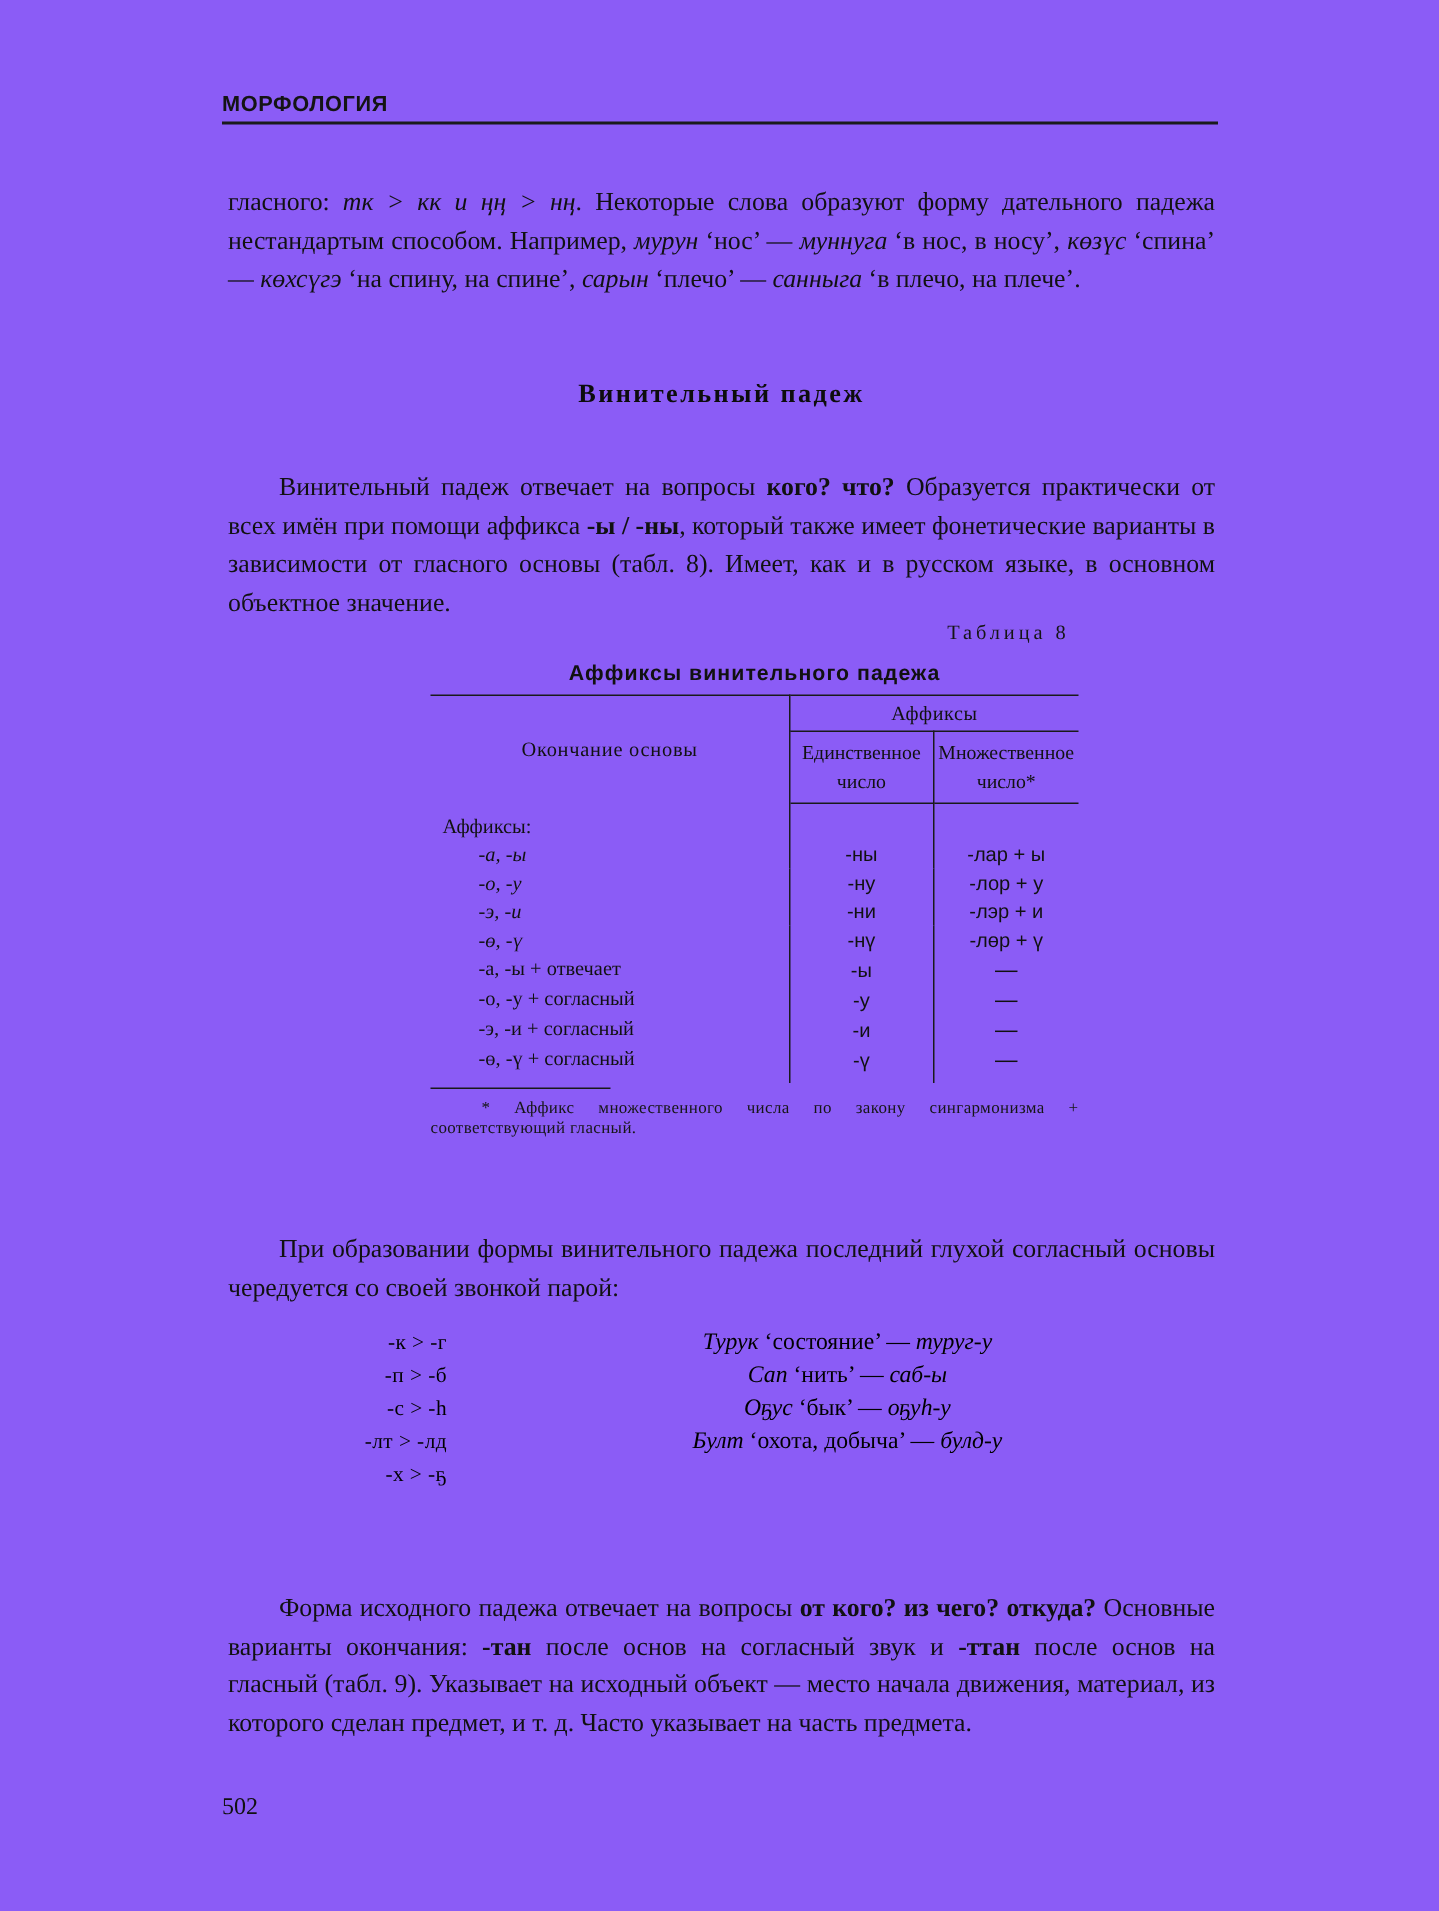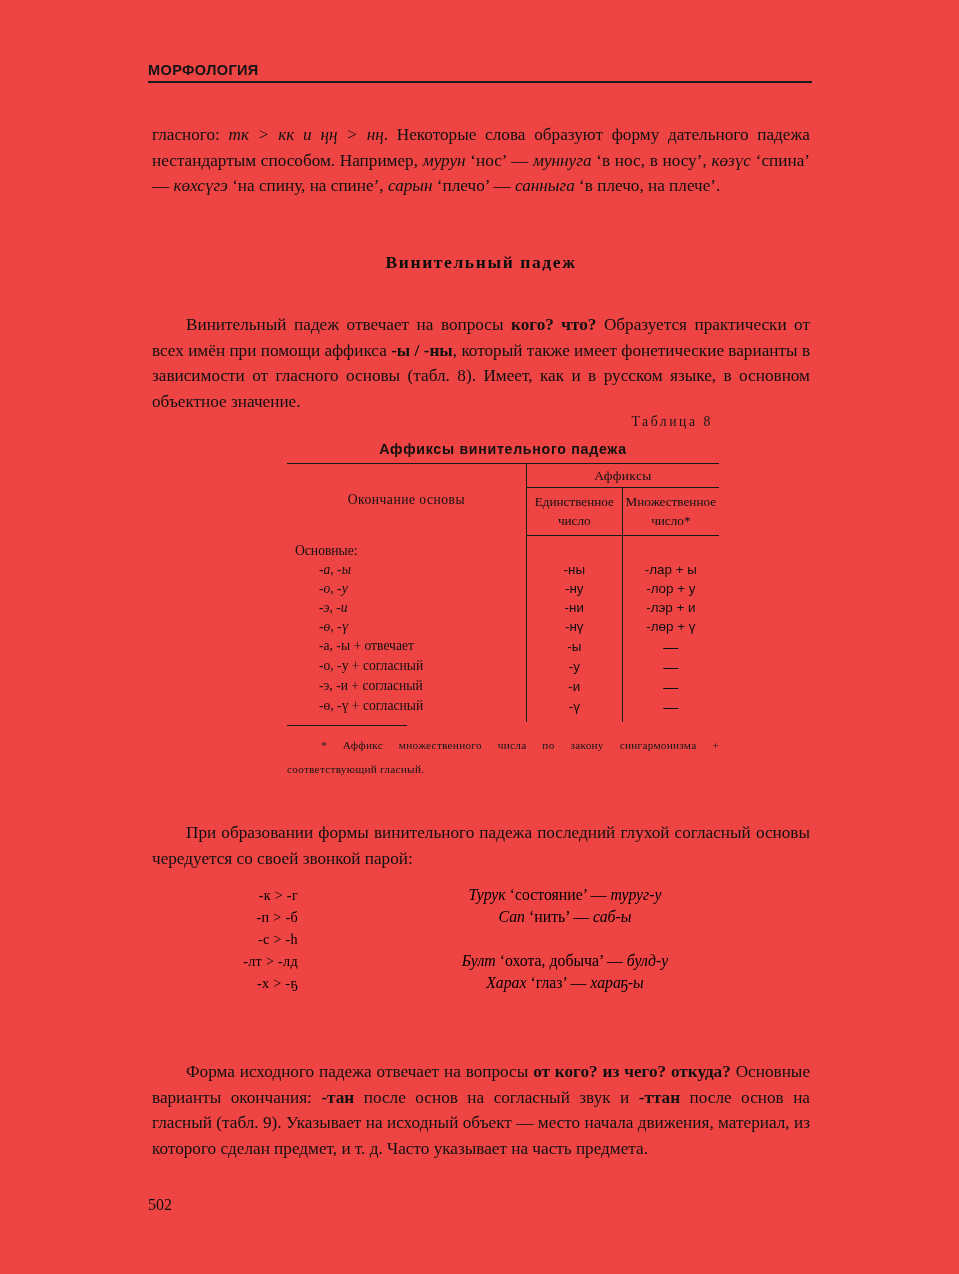--- a/index.html
+++ b/index.html
@@ -8,21 +8,21 @@
     background: #ffffff;
   }
   body {
     font-family: "Liberation Serif", "DejaVu Serif", serif;
     color: #000000;
   }
   #page {
     position: relative;
     width: 959px;
     height: 1274px;
-    background: #ef4444;
+    background: #8b5cf6;
     overflow: hidden;
   }
 
   
   .runhead-wrap {
     position: absolute;
     left: 148px;
     top: 62px;
     width: 664px;
   }
@@ -156,21 +156,21 @@
 
   .footnote-rule {
     width: 120px;
     height: 1.4px;
     background: #1a1a1a;
     margin-top: 3px;
   }
   .footnote {
     margin: 7px 0 0 0;
     font-size: 11.3px;
-    line-height: 24px;
+    line-height: 13px;
     text-align: justify;
     letter-spacing: 0.25px;
     color: #161616;
   }
   .footnote .star { padding-left: 34px; }
 
   
   .examples {
     position: absolute;
     left: 148px;
@@ -239,21 +239,21 @@
         <tr class="rule-top">
           <td class="hdr-stem" rowspan="2">Окончание основы</td>
           <td class="hdr-affixes" colspan="2">Аффиксы</td>
         </tr>
         <tr class="hdr-bottom">
           <td class="hdr-num sep"><span>Единственное</span><br><span>число</span></td>
           <td class="hdr-num"><span>Множественное</span><br><span>число*</span></td>
         </tr>
 
         <tr class="first-data">
-          <td class="stem">Основные:</td>
+          <td class="stem">Аффиксы:</td>
           <td class="sg"></td>
           <td class="pl"></td>
         </tr>
 
         <tr>
           <td class="stem pad i">-а,  -ы</td>
           <td class="sg">-ны</td>
           <td class="pl">-лар + ы</td>
         </tr>
         <tr>
@@ -306,28 +306,28 @@
     <div class="ex-row">
       <div class="ex-left">-к &gt; -г</div>
       <div class="ex-right"><span class="i">Турук</span><span> ‘состояние’ — </span><span class="i">туруг-у</span></div>
     </div>
     <div class="ex-row">
       <div class="ex-left">-п &gt; -б</div>
       <div class="ex-right"><span class="i">Сап</span><span> ‘нить’ — </span><span class="i">саб-ы</span></div>
     </div>
     <div class="ex-row">
       <div class="ex-left">-с &gt; -һ</div>
+      <div class="ex-right"><span class="i">Оҕус</span><span> ‘бык’ — </span><span class="i">оҕуһ-у</span></div>
     </div>
     <div class="ex-row">
       <div class="ex-left">-лт &gt; -лд</div>
       <div class="ex-right"><span class="i">Булт</span><span> ‘охота, добыча’ — </span><span class="i">булд-у</span></div>
     </div>
     <div class="ex-row">
       <div class="ex-left">-х &gt; -ҕ</div>
-      <div class="ex-right"><span class="i">Харах</span><span> ‘глаз’ — </span><span class="i">хараҕ-ы</span></div>
     </div>
   </div>
 
 
   <div class="col" style="top:1055px;">
     <p class="body indent"><span>Форма исходного падежа отвечает на вопросы </span><span class="b">от кого? из чего? откуда?</span><span> Основные варианты окончания: </span><span class="b">-тан</span><span> после основ на согласный звук и </span><span class="b">-ттан</span><span> после основ на гласный (табл. 9). Указывает на исходный объект — место начала движения, материал, из которого сделан предмет, и т. д. Часто указывает на часть предмета.</span></p>
   </div>
 
   <div class="folio" style="top:1196px;">502</div>
 

